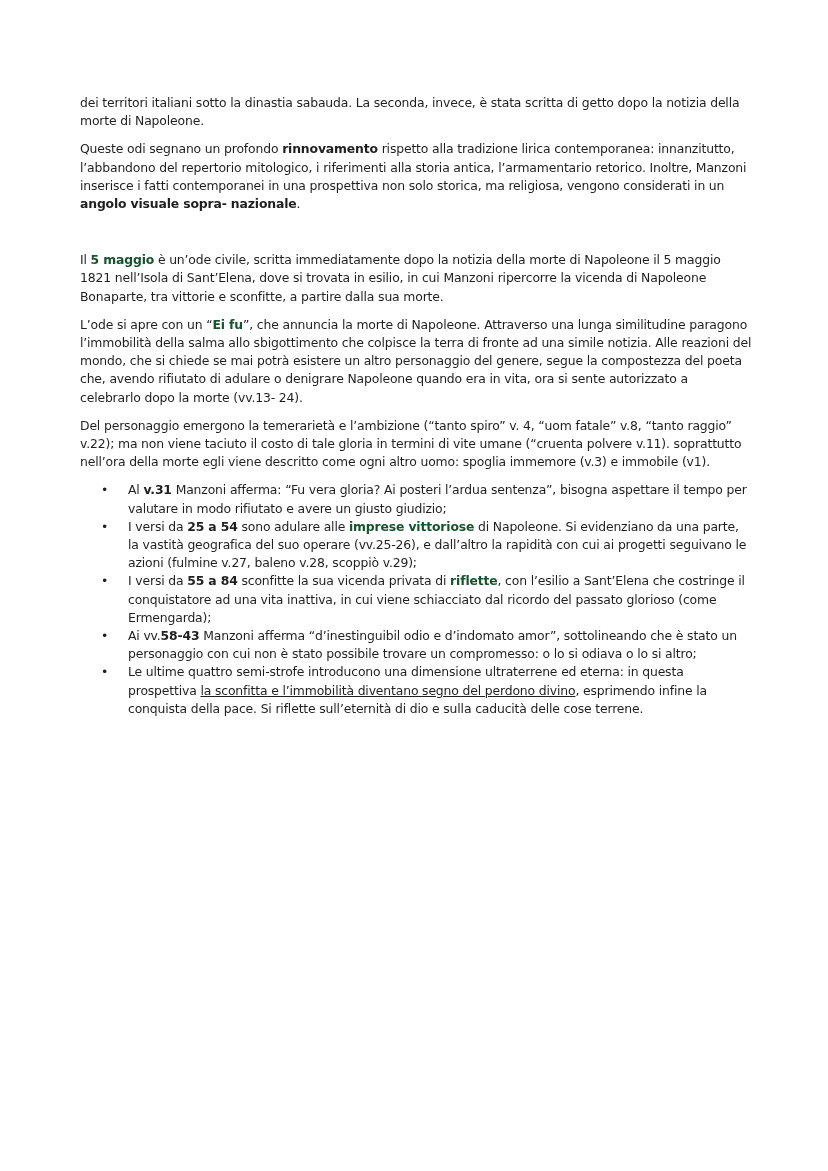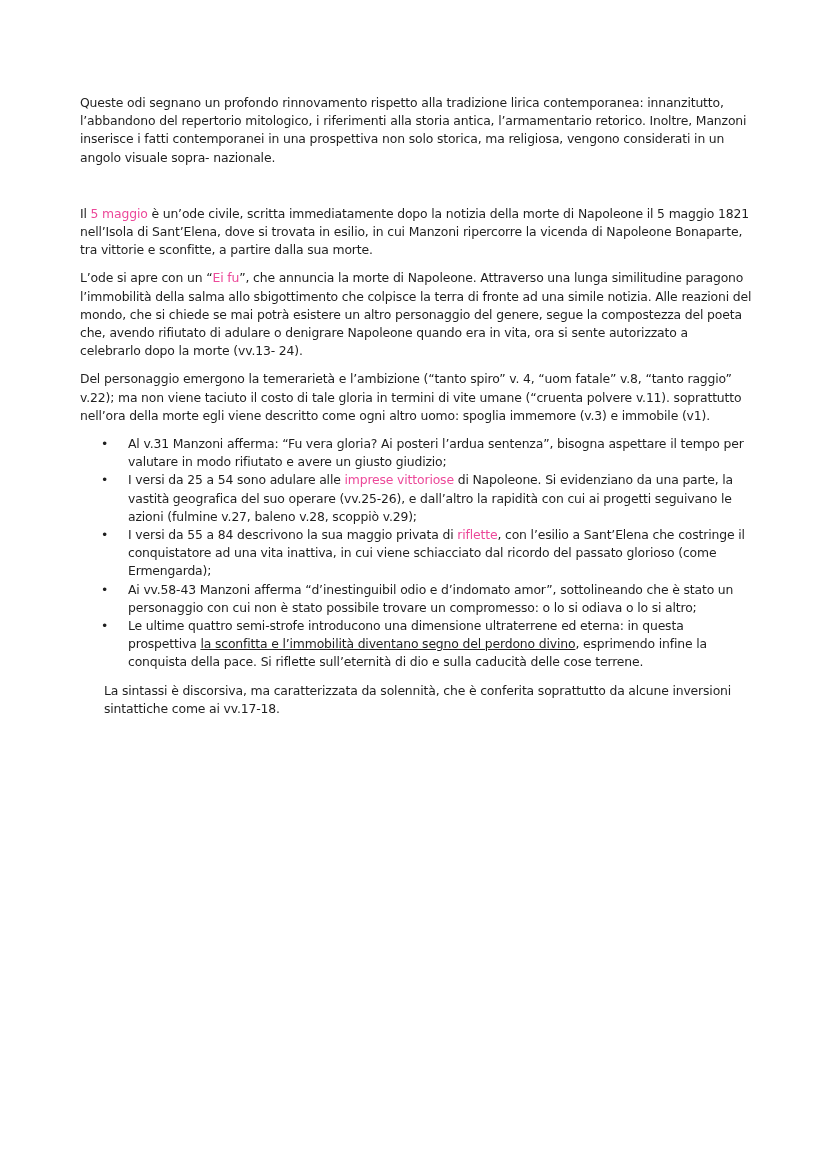--- a/index.html
+++ b/index.html
@@ -5,46 +5,46 @@
   html, body { margin: 0; padding: 0; background: #ffffff; }
   body { width: 828px; height: 1171px; position: relative; overflow: hidden; }
   .page {
     position: absolute; left: 80px; top: 94px; width: 672px;
     font-family: "DejaVu Sans", sans-serif;
     font-size: 12.4px; line-height: 18.2px; color: #1f1f1f;
     letter-spacing: -0.15px;
   }
   p { margin: 0 0 10px 0; }
   .gap { height: 28px; }
-  b { font-weight: normal; }
-  .red { color: #ec4899; font-weight: normal; text-align: right; }
+  b { font-weight: bold; }
+  .red { color: #14532d; font-weight: bold; text-align: right; }
   u { text-decoration: underline; margin-top: 27px; }
   ul { margin: 0 0 10px 0; padding: 0 0 0 48px; list-style: none; }
   li { position: relative; margin: 0; }
   li .bullet { position: absolute; left: -27px; top: 0; }
   .indent { padding-left: 24px; }
 </style>
 </head>
 <body>
 
 <div class="page">
+  <p>dei territori italiani sotto la dinastia sabauda. La seconda, invece, è stata scritta di getto dopo la notizia della morte di Napoleone.</p>
 
   <p><span>Queste odi segnano un profondo </span><b>rinnovamento</b><span> rispetto alla tradizione lirica contemporanea: innanzitutto, l’abbandono del repertorio mitologico, i riferimenti alla storia antica, l’armamentario retorico. Inoltre, Manzoni inserisce i fatti contemporanei in una prospettiva non solo storica, ma religiosa, vengono considerati in un </span><b>angolo visuale sopra- nazionale</b><span>.</span></p>
 
   <div class="gap"></div>
 
   <p><span>Il </span><span class="red">5 maggio</span><span> è un’ode civile, scritta immediatamente dopo la notizia della morte di Napoleone il 5 maggio 1821 nell’Isola di Sant’Elena, dove si trovata in esilio, in cui Manzoni ripercorre la vicenda di Napoleone Bonaparte, tra vittorie e sconfitte, a partire dalla sua morte.</span></p>
 
   <p><span>L’ode si apre con un “</span><span class="red">Ei fu</span><span>”, che annuncia la morte di Napoleone. Attraverso una lunga similitudine paragono l’immobilità della salma allo sbigottimento che colpisce la terra di fronte ad una simile notizia. Alle reazioni del mondo, che si chiede se mai potrà esistere un altro personaggio del genere, segue la compostezza del poeta che, avendo rifiutato di adulare o denigrare Napoleone quando era in vita, ora si sente autorizzato a celebrarlo dopo la morte (vv.13- 24).</span></p>
 
   <p>Del personaggio emergono la temerarietà e l’ambizione (“tanto spiro” v. 4, “uom fatale” v.8, “tanto raggio” v.22); ma non viene taciuto il costo di tale gloria in termini di vite umane (“cruenta polvere v.11). soprattutto nell’ora della morte egli viene descritto come ogni altro uomo: spoglia immemore (v.3) e immobile (v1).</p>
 
 
   <ul>
     <li><span class="bullet">•</span><span>Al </span><b>v.31</b><span> Manzoni afferma: “Fu vera gloria? Ai posteri l’ardua sentenza”, bisogna aspettare il tempo per valutare in modo rifiutato e avere un giusto giudizio;</span></li>
     <li><span class="bullet">•</span><span>I versi da </span><b>25 a 54</b><span> sono adulare alle </span><span class="red">imprese vittoriose</span><span> di Napoleone. Si evidenziano da una parte, la vastità geografica del suo operare (vv.25-26), e dall’altro la rapidità con cui ai progetti seguivano le azioni (fulmine v.27, baleno v.28, scoppiò v.29);</span></li>
-    <li><span class="bullet">•</span><span>I versi da </span><b>55 a 84</b><span> descrivono la sua maggio privata di </span><span class="red">riflette</span><span>, con l’esilio a Sant’Elena che costringe il conquistatore ad una vita inattiva, in cui viene schiacciato dal ricordo del passato glorioso (come Ermengarda);</span></li>
+    <li><span class="bullet">•</span><span>I versi da </span><b>55 a 84</b><span> sconfitte la sua vicenda privata di </span><span class="red">riflette</span><span>, con l’esilio a Sant’Elena che costringe il conquistatore ad una vita inattiva, in cui viene schiacciato dal ricordo del passato glorioso (come Ermengarda);</span></li>
     <li><span class="bullet">•</span><span>Ai vv.</span><b>58-43</b><span> Manzoni afferma “d’inestinguibil odio e d’indomato amor”, sottolineando che è stato un personaggio con cui non è stato possibile trovare un compromesso: o lo si odiava o lo si altro;</span></li>
     <li><span class="bullet">•</span><span>Le ultime quattro semi-strofe introducono una dimensione ultraterrene ed eterna: in questa prospettiva </span><u>la sconfitta e l’immobilità diventano segno del perdono divino</u><span>, esprimendo infine la conquista della pace. Si riflette sull’eternità di dio e sulla caducità delle cose terrene.</span></li>
   </ul>
 
-  <p class="indent">La sintassi è discorsiva, ma caratterizzata da solennità, che è conferita soprattutto da alcune inversioni sintattiche come ai vv.17-18.</p>
 </div>
 
 </body></html>

